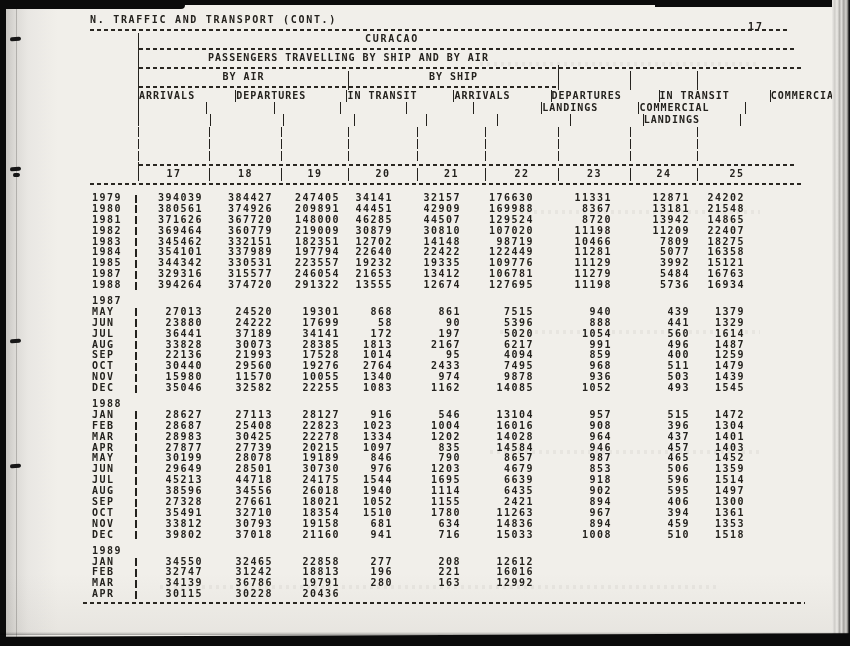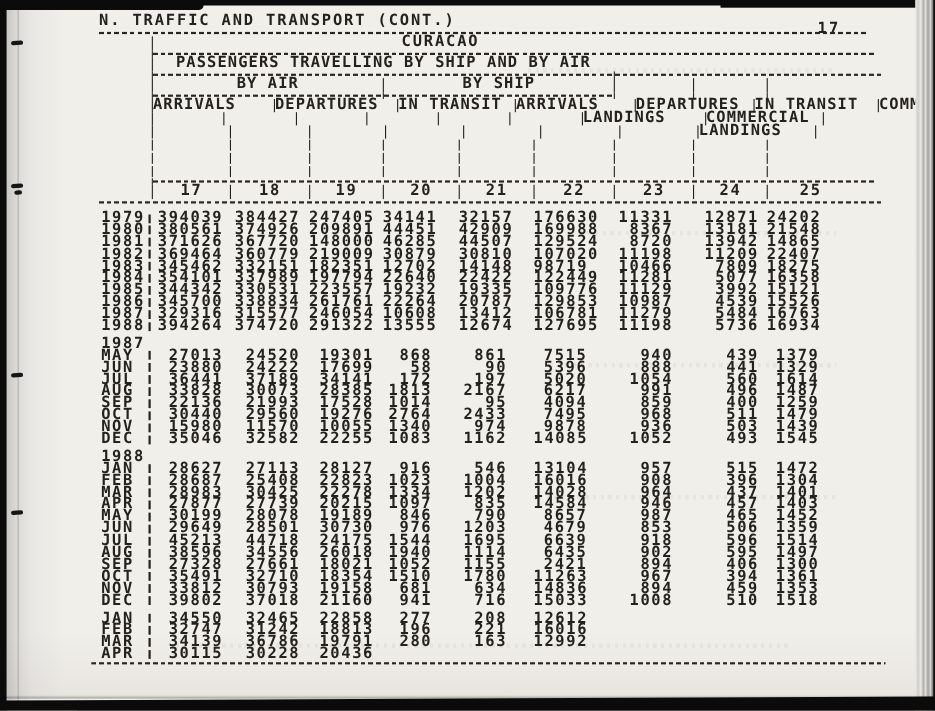--- a/index.html
+++ b/index.html
@@ -17,21 +17,21 @@
   .gutter{position:absolute;top:0;left:6px;width:64px;height:646px;
       background:linear-gradient(90deg,#c9c7c3 0,#dcdad6 9px,#e9e7e3 22px,#f1efea 52px);}
   .foldline{position:absolute;top:0;left:16px;width:1px;height:646px;background:#b2b0ac;}
   .bmark{position:absolute;left:10px;width:11px;height:4px;background:#161616;border-radius:2px;transform:rotate(-4deg);}
   .paper-shade{position:absolute;left:0;bottom:13px;width:850px;height:60px;background:linear-gradient(180deg,rgba(120,115,108,0) 0,rgba(120,115,108,.08) 100%);}
   
   .bleed{position:absolute;height:4px;opacity:.5;
       background:repeating-linear-gradient(90deg,rgba(105,98,90,.14) 0 3px,transparent 3px 7px);}
 
   
-  .content{position:absolute;left:90px;top:14px;width:712px;font-size:14px;font-weight:700;}
+  .content{position:absolute;left:90px;top:14px;width:712px;font-size:10px;font-weight:700;}
   .titlebar{position:relative;height:13px;line-height:11px;letter-spacing:1.7px;white-space:nowrap;}
   .pagenum{position:absolute;right:38px;top:7px;letter-spacing:2px;}
   
   .dash{position:relative;height:6px;}
   .dash::after{content:"";position:absolute;left:0;right:0;top:2px;height:1.8px;
       background:repeating-linear-gradient(90deg,#2a2722 0 4.2px,transparent 4.2px 7px);}
   .d-top{width:700px;}
   .d-48{margin-left:48px;width:658px;border-left:1.6px solid #2a2722;}
   .d-bottom{margin-left:-7px;width:722px;height:7px;}
   .dashrow{display:flex;margin-left:48px;height:6px;}
@@ -287,37 +287,25 @@
             <div class="num c1">330531</div>
             <div class="num c2">223557</div>
             <div class="num c3">19232</div>
             <div class="num c4">19335</div>
             <div class="num c5">109776</div>
             <div class="num c6">11129</div>
             <div class="num c7">3992</div>
             <div class="num c8">15121</div>
           </div>
           <div class="row">
-            <div class="lbl">1986</div>
-            <div class="num c0">345700</div>
-            <div class="num c1">338834</div>
-            <div class="num c2">261761</div>
-            <div class="num c3">22264</div>
-            <div class="num c4">20787</div>
-            <div class="num c5">129853</div>
-            <div class="num c6">10987</div>
-            <div class="num c7">4539</div>
-            <div class="num c8">15526</div>
-          </div>
-          <div class="row">
             <div class="lbl">1987</div>
             <div class="num c0">329316</div>
             <div class="num c1">315577</div>
             <div class="num c2">246054</div>
-            <div class="num c3">10608</div>
+            <div class="num c3">21653</div>
             <div class="num c4">13412</div>
             <div class="num c5">106781</div>
             <div class="num c6">11279</div>
             <div class="num c7">5484</div>
             <div class="num c8">16763</div>
           </div>
           <div class="row">
             <div class="lbl">1988</div>
             <div class="num c0">394264</div>
             <div class="num c1">374720</div>
@@ -577,20 +565,23 @@
             <div class="num c3">941</div>
             <div class="num c4">716</div>
             <div class="num c5">15033</div>
             <div class="num c6">1008</div>
             <div class="num c7">510</div>
             <div class="num c8">1518</div>
           </div>
         </div>
         <div class="msec">
           <div class="secgap"></div>
+          <div class="row sechrow">
+            <div class="lbl">1989</div>
+          </div>
           <div class="row">
             <div class="lbl">JAN</div>
             <div class="num c0">34550</div>
             <div class="num c1">32465</div>
             <div class="num c2">22858</div>
             <div class="num c3">277</div>
             <div class="num c4">208</div>
             <div class="num c5">12612</div>
             <div class="num c6"></div>
             <div class="num c7"></div>

